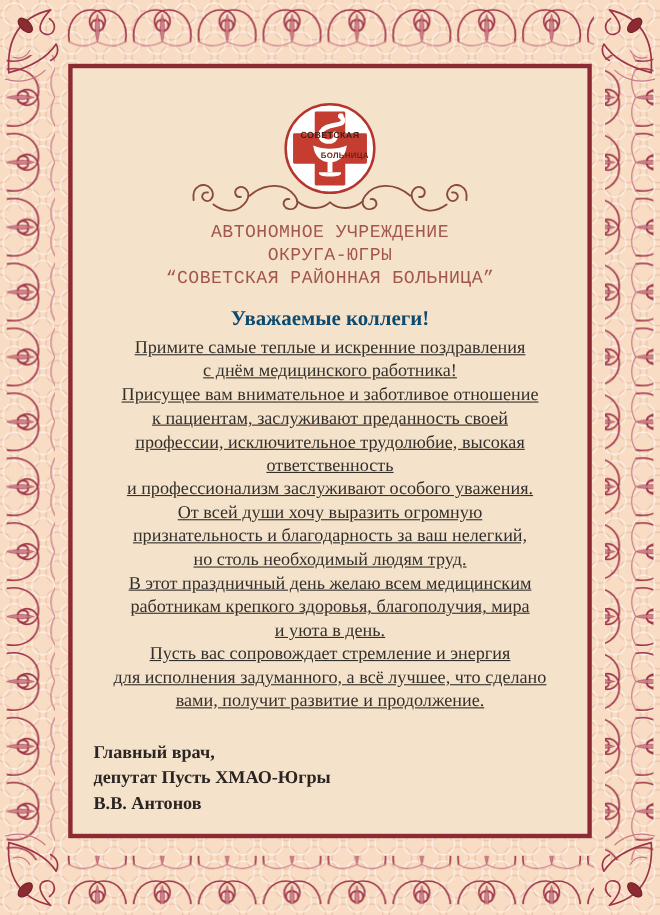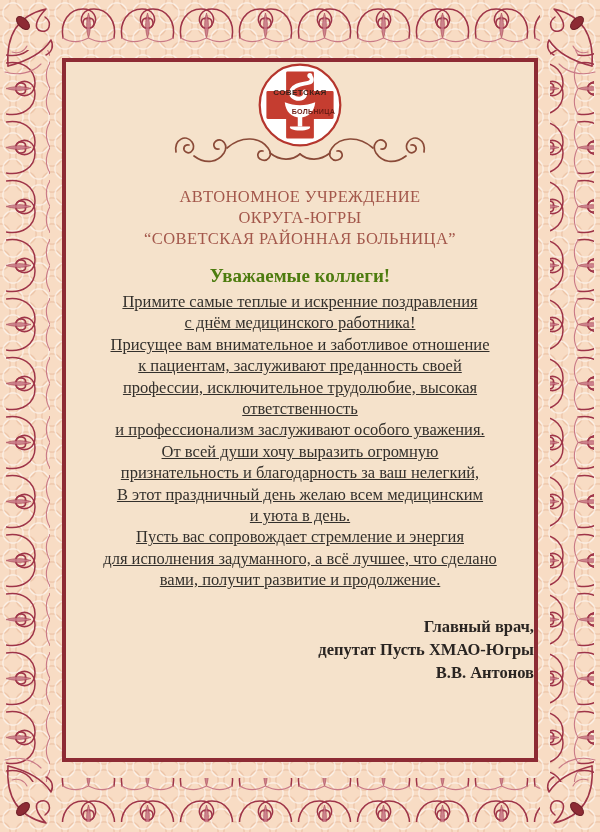--- a/index.html
+++ b/index.html
@@ -19,34 +19,34 @@
   .border-svg{position:absolute;left:0;top:0;width:600px;height:832px;}
   .orn{stroke:#9e3448;fill:none;stroke-width:1.5;stroke-linecap:round;stroke-linejoin:round;}
   .orn-light{stroke:#c97986;fill:none;stroke-width:1.1;stroke-linecap:round;}
   .leaf{fill:#c97986;stroke:#9e3448;stroke-width:.6;opacity:.9;}
   .jewel{fill:#8d2b34;stroke:#6f1f28;stroke-width:1;}
   .frame{
     position:absolute;left:62px;top:58px;right:62px;bottom:70px;
     border:4px solid #8d2b34;
     background:#f5e2cb;
     box-sizing:border-box;
-    padding-top:0;
+    padding-top:30px;
     text-align:center;
     overflow:hidden;
   }
   .logo-area{position:relative;height:104px;}
   .divider{position:absolute;left:50%;top:64px;transform:translateX(-50%);}
   .div-stroke{stroke:#8a4a38;fill:none;stroke-width:1.7;stroke-linecap:round;}
   .logo{position:absolute;left:50%;top:0;transform:translateX(-50%);}
   .logo-t1{font-family:"Liberation Sans","DejaVu Sans",sans-serif;font-size:9px;font-weight:bold;fill:#3d1f18;letter-spacing:.4px;}
   .logo-t2{font-family:"Liberation Sans","DejaVu Sans",sans-serif;font-size:8px;font-weight:bold;fill:#6e1d15;letter-spacing:.3px;}
-  .heading{margin-top:20px;color:#a3574b;font-size:16.5px;line-height:21px;letter-spacing:.4px;}
-  .salutation{margin-top:16px;font-size:19px;font-weight:bold;color:#4d7c0f;}
+  .heading{margin-top:4px;color:#a3574b;font-size:16.5px;line-height:21px;letter-spacing:.4px;font-family:Liberation Mono, monospace;}
+  .salutation{margin-top:16px;font-size:19px;font-weight:bold;color:#0c4a6e;}
   .body{margin-top:4px;color:#33302c;font-size:16.5px;line-height:21.4px;text-decoration:underline;}
-  .signature{margin-top:24px;text-align:right;padding-left:19px;font-weight:bold;color:#2a2522;font-size:16.5px;line-height:23px;}
+  .signature{margin-top:24px;text-align:left;padding-left:19px;font-weight:bold;color:#2a2522;font-size:16.5px;line-height:23px;}
 </style>
 </head>
 <body>
 
 <div class="page">
 
   <svg class="border-svg" viewBox="0 0 600 832" xmlns="http://www.w3.org/2000/svg" aria-hidden="true">
     <defs>
       <g id="scroll">
         <path class="orn" d="M4,36 C1,20 10,7 24,7 C35,7 39,16 35,23 C32,28 24,27 24,21 C24,16.5 28,15 31,17"></path>
@@ -125,21 +125,23 @@
     <div class="body">
         <div>Примите самые теплые и искренние поздравления</div>
         <div>с днём медицинского работника!</div>
         <div>Присущее вам внимательное и заботливое отношение</div>
         <div>к пациентам, заслуживают преданность своей</div>
         <div>профессии, исключительное трудолюбие, высокая</div>
         <div>ответственность</div>
         <div>и профессионализм заслуживают особого уважения.</div>
         <div>От всей души хочу выразить огромную</div>
         <div>признательность и благодарность за ваш нелегкий,</div>
+        <div>но столь необходимый людям труд.</div>
         <div>В этот праздничный день желаю всем медицинским</div>
+        <div>работникам крепкого здоровья, благополучия, мира</div>
         <div>и уюта в день.</div>
         <div>Пусть вас сопровождает стремление и энергия</div>
         <div>для исполнения задуманного, а всё лучшее, что сделано</div>
         <div>вами, получит развитие и продолжение.</div>
       </div>
 
     <div class="signature">
         <div>Главный врач,</div>
         <div>депутат Пусть ХМАО-Югры</div>
         <div>В.В. Антонов</div>

